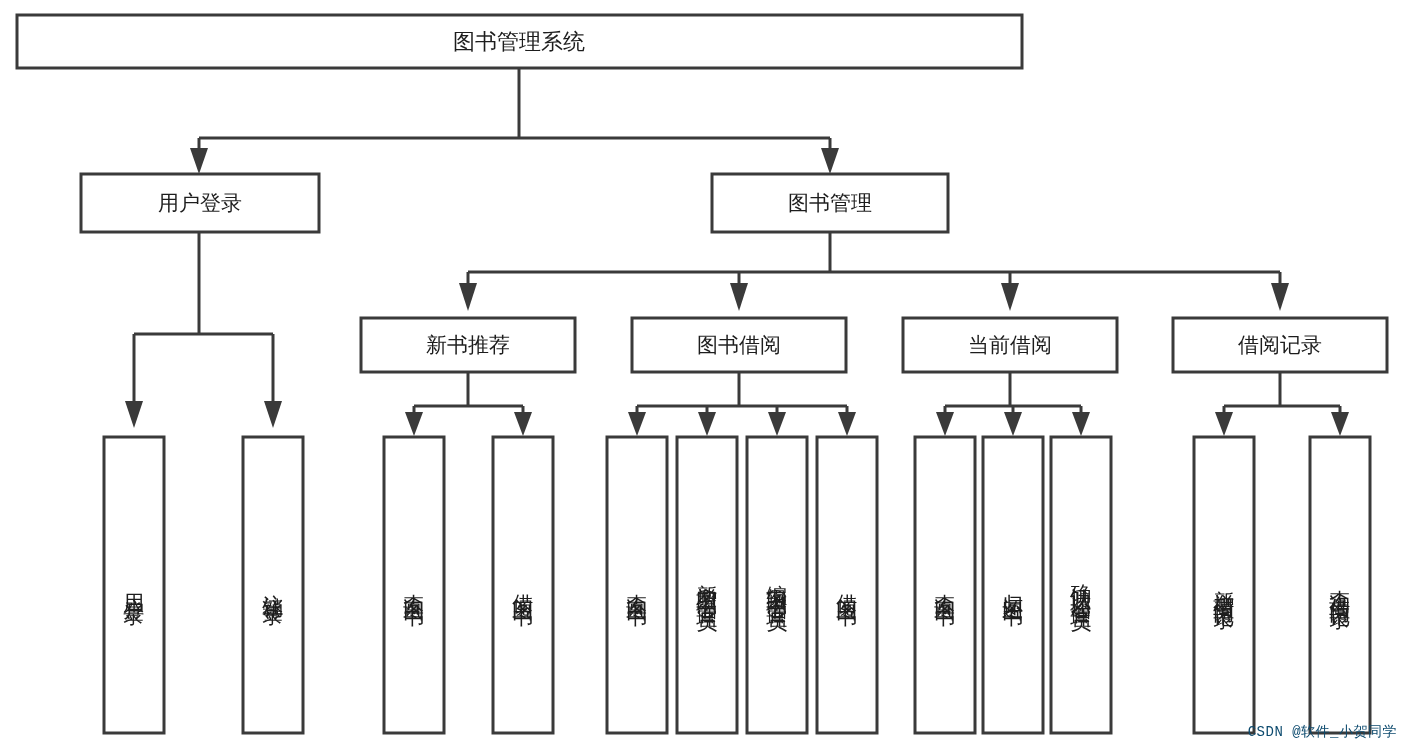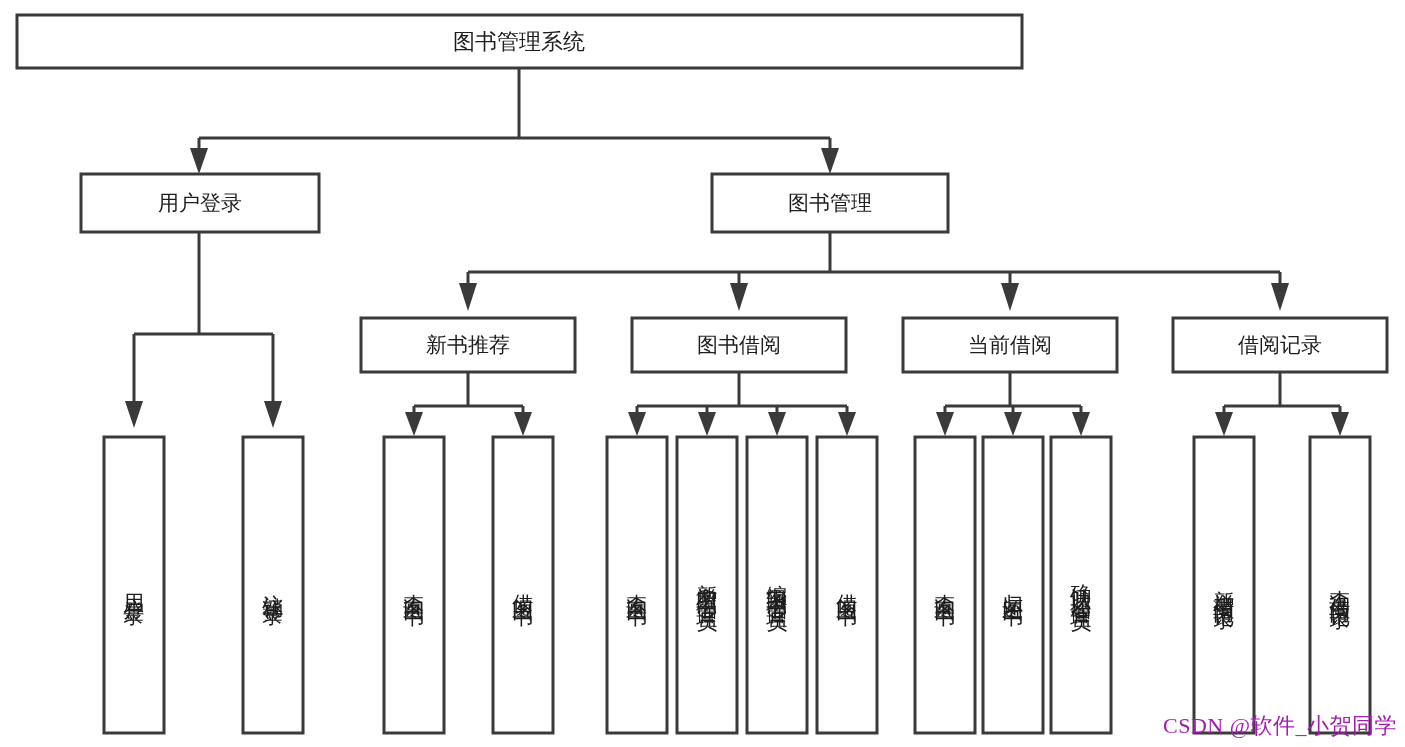--- a/index.html
+++ b/index.html
@@ -72,23 +72,23 @@
     font-size: 21px;
     line-height: 1.12;
     letter-spacing: 4px;
     color: #1d1d1d;
     white-space: nowrap;
   }
   .watermark {
     position: absolute;
     right: 8px;
     bottom: 6px;
-    font-family: Liberation Serif, serif;
-    font-size: 22px;
-    color: #a21caf;
+    font-family: Liberation Mono, monospace;
+    font-size: 14px;
+    color: #0c4a6e;
     letter-spacing: 0.5px;
     user-select: none;
     pointer-events: none;
   }
 </style>
 </head>
 <body>
 
 <div id="diagram-root">
   <svg class="flow" viewBox="0 0 1405 747" xmlns="http://www.w3.org/2000/svg">

